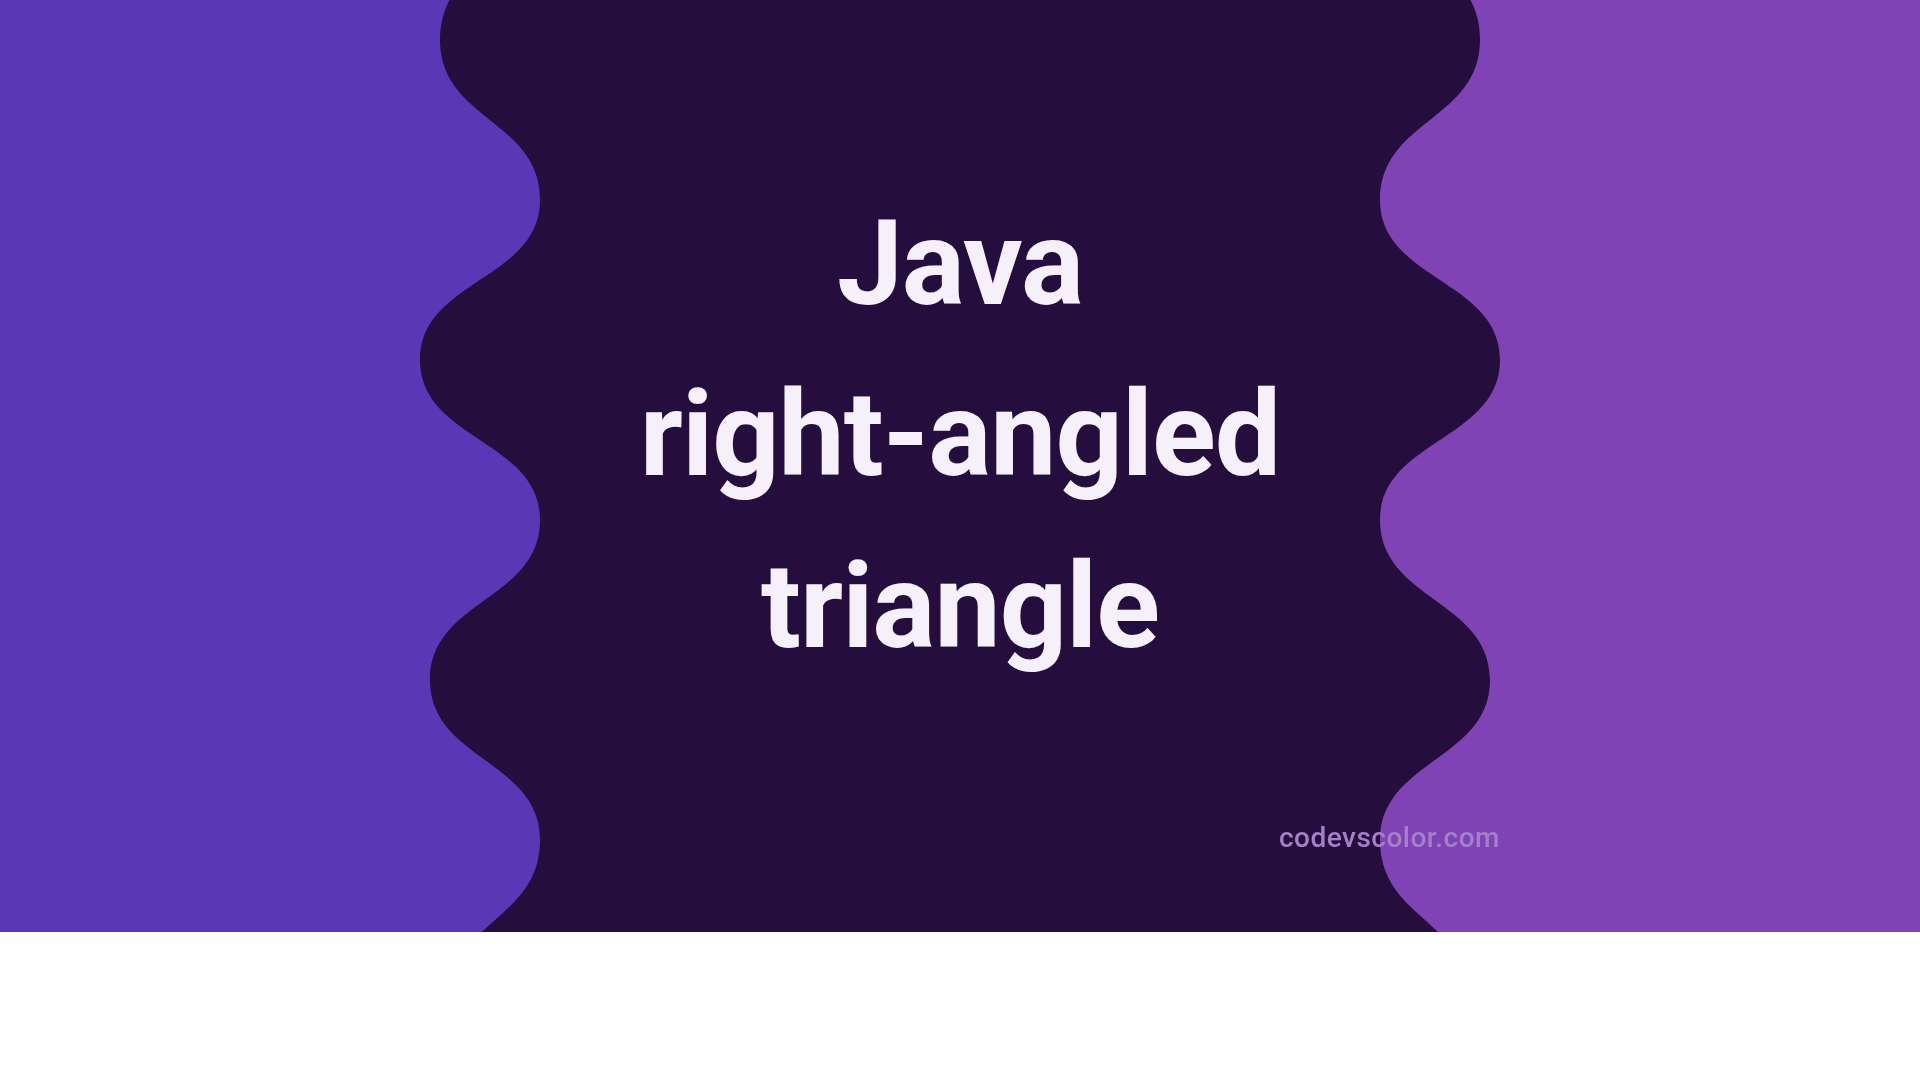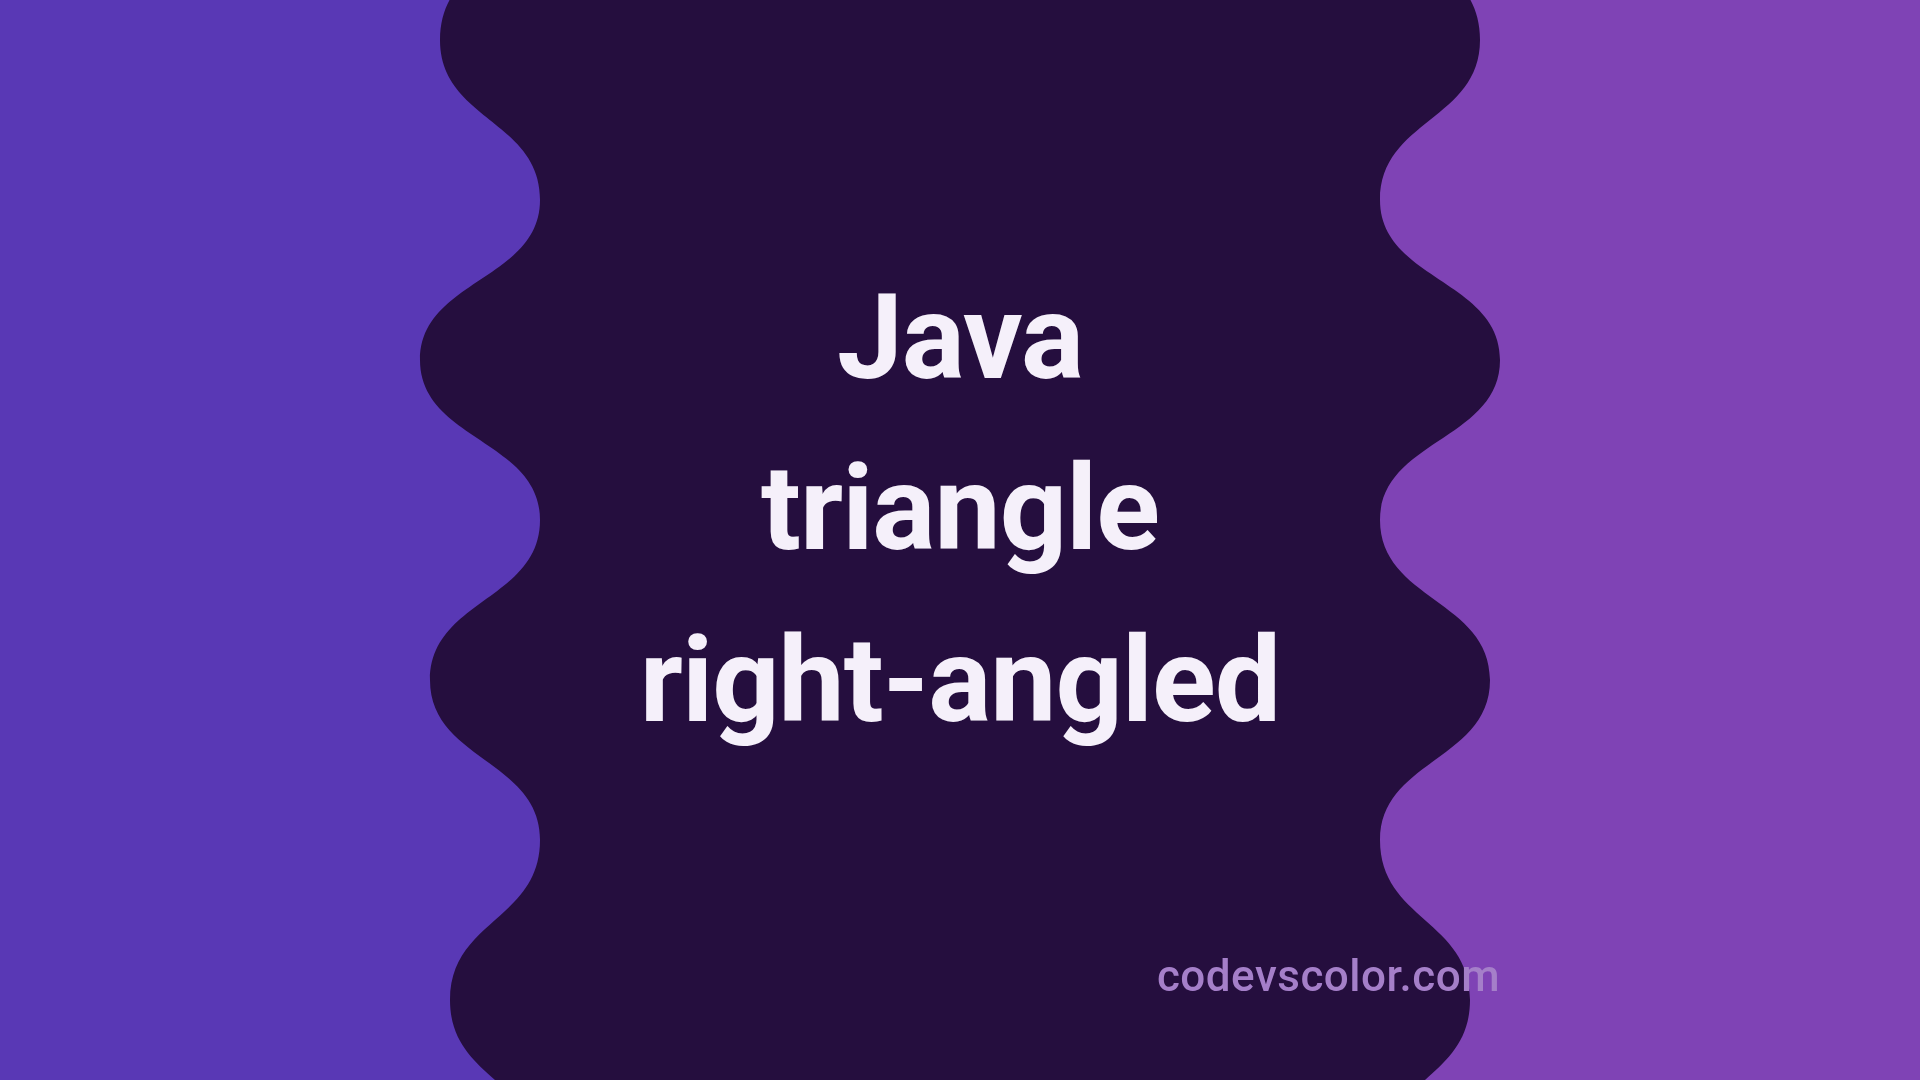--- a/index.html
+++ b/index.html
@@ -3,21 +3,21 @@
 <meta charset="utf-8">
 <style>
   * { margin: 0; padding: 0; box-sizing: border-box; }
   html, body { width: 1920px; height: 1080px; overflow: hidden; }
   body {
     font-family: -apple-system, BlinkMacSystemFont, "Segoe UI", Roboto, "Helvetica Neue", Arial, sans-serif;
     position: relative;
   }
   .canvas {
     width: 1920px;
-    height: 1080px;
+    height: 932px;
     position: relative;
     background: linear-gradient(90deg, #5938b5 0%, #5938b5 50%, #7f43b5 50%, #7f43b5 100%);
     overflow: hidden;
   }
   .blob {
     position: absolute;
     top: -60px;
     left: 50%;
     transform: translateX(-50%);
     width: 1700px;
@@ -41,21 +41,21 @@
     line-height: 1.45;
     text-align: center;
     letter-spacing: -1px;
   }
   .watermark {
     position: absolute;
     right: 420px;
     bottom: 78px;
     z-index: 3;
     color: #a57fc9;
-    font-size: 44px;
+    font-size: 28px;
     font-weight: 500;
     letter-spacing: 0.5px;
   }
 </style>
 </head>
 <body>
 
 <div class="canvas">
 
   <svg class="blob" viewBox="0 0 1700 1200" preserveAspectRatio="none">
@@ -77,19 +77,19 @@
       C 1270 500, 1390 500, 1390 420
       C 1390 340, 1270 340, 1270 260
       C 1270 180, 1370 180, 1370 100
       C 1370 20, 1280 20, 1280 -60
       Z
     "></path>
   </svg>
 
   <div class="title-wrap">
     <div class="title-line">Java</div>
+    <div class="title-line">right-angled</div>
     <div class="title-line">triangle</div>
-    <div class="title-line">right-angled</div>
   </div>
 
   <div class="watermark">codevscolor.com</div>
 
 </div>
 
 </body></html>

